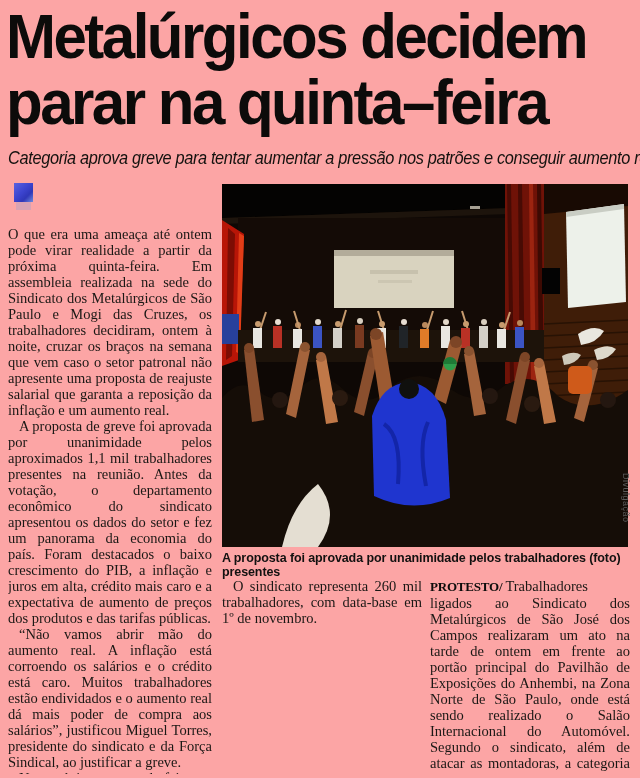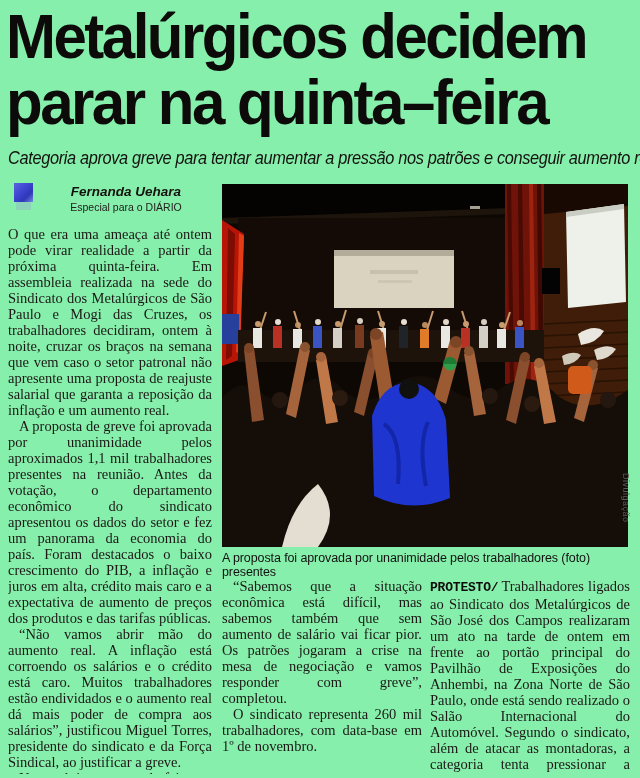--- a/index.html
+++ b/index.html
@@ -1,19 +1,19 @@
 <!DOCTYPE html>
 <html lang="pt"><head>
 <meta charset="utf-8">
 <style>
   html,body{margin:0;padding:0;}
   body{background:#ffffff;}
   .page{
     position:relative;width:640px;height:778px;margin:0;
-    background:#86efac;overflow:hidden;
+    background:#fca5a5;overflow:hidden;
     font-family:"Liberation Serif",serif;color:#171411;
   }
   
   .headline{
     position:absolute;left:6px;top:4px;width:620px;
     font-family:"Liberation Sans",sans-serif;font-weight:700;
     font-size:60px;line-height:63px;letter-spacing:-2.5px;color:#0c0b0a;
     transform:scaleY(1.04);transform-origin:left top;
   }
   .headline .hl-line{white-space:nowrap;}
@@ -45,55 +45,51 @@
   }
   .photo svg{display:block;}
   .photo-credit{
     position:absolute;left:621px;top:473px;height:76px;
     writing-mode:vertical-rl;
     font-family:"Liberation Sans",sans-serif;font-size:9px;color:#5c5c5c;
     letter-spacing:0.5px;
   }
   .caption{
     position:absolute;left:222px;top:551px;width:412px;
-    font-family:"Liberation Sans",sans-serif;font-weight:400;
+    font-family:"Liberation Sans",sans-serif;font-weight:700;
     font-size:12.5px;color:#121110;letter-spacing:-0.1px;
   }
   
   .col{
     position:absolute;
     font-size:14.5px;line-height:16px;text-align:justify;color:#1b1815;
   }
   .col p{margin:0;text-indent:11px;}
   .col p.noindent{text-indent:0;}
   .col-left{left:8px;top:226px;width:204px;height:548px;overflow:hidden;}
   .col-mid{left:222px;top:578px;width:200px;height:196px;overflow:hidden;}
   .col-right{left:430px;top:578px;width:200px;height:196px;overflow:hidden;}
   .protesto{
-    font-family:Liberation Mono, monospace;font-weight:700;
+    font-family:Liberation Serif, serif;font-weight:700;
     font-size:13px;letter-spacing:-0.2px;color:#0d0c0b;margin-right:3px;
   }
 </style>
 </head>
 <body>
 
 <div class="page">
 
   <h1 class="headline" style="margin:0;">
     <div class="hl-line">Metalúrgicos decidem</div>
     <div class="hl-line">parar na quinta–feira</div>
   </h1>
 
   <div class="subhead">Categoria aprova greve para tentar aumentar a pressão nos patrões e conseguir aumento real</div>
 
   <div class="byline-icon"></div>
-  <div class="byline">
-    <div class="byline-name">Fernanda Uehara</div>
-    <div class="byline-credit">Especial para o DIÁRIO</div>
-  </div>
 
   <div class="photo">
     <svg width="406" height="363" viewBox="0 0 406 363" xmlns="http://www.w3.org/2000/svg">
 
       <rect width="406" height="363" fill="#0e0805"></rect>
 
       <path d="M0,0 L406,0 L406,20 L0,34 Z" fill="#040302"></path>
       <path d="M0,34 L406,20 L406,26 L0,40 Z" fill="#1d140c"></path>
       <rect x="248" y="22" width="10" height="3" fill="#cfc8b8" opacity="0.8"></rect>
       <rect x="366" y="6" width="12" height="3" fill="#d8d2c2" opacity="0.8"></rect>
@@ -234,21 +230,20 @@
 
   <div class="col col-left">
     <p class="noindent">O que era uma ameaça até ontem pode virar realidade a partir da próxima quinta-feira. Em assembleia realizada na sede do Sindicato dos Metalúrgicos de São Paulo e Mogi das Cruzes, os trabalhadores decidiram, ontem à noite, cruzar os braços na semana que vem caso o setor patronal não apresente uma proposta de reajuste salarial que garanta a reposição da inflação e um aumento real.</p>
     <p>A proposta de greve foi aprovada por unanimidade pelos aproximados 1,1 mil trabalhadores presentes na reunião. Antes da votação, o departamento econômico do sindicato apresentou os dados do setor e fez um panorama da economia do país. Foram destacados o baixo crescimento do PIB, a inflação e juros em alta, crédito mais caro e a expectativa de aumento de preços dos produtos e das tarifas públicas.</p>
     <p>“Não vamos abrir mão do aumento real. A inflação está corroendo os salários e o crédito está caro. Muitos trabalhadores estão endividados e o aumento real dá mais poder de compra aos salários”, justificou Miguel Torres, presidente do sindicato e da Força Sindical, ao justificar a greve.</p>
     <p>Na próxima segunda-feira o sindicato enviará a notificação da paralisação a partir de quinta-feira às empresas. Será dado um prazo de 72 horas para a abertura de negociação.</p>
 
   </div>
 
   <div class="col col-mid">
-    <p>“Sabemos que a situação econômica está difícil, mas sabemos também que sem aumento de salário vai ficar pior. Os patrões jogaram a crise na mesa de negociação e vamos responder com greve”, completou.</p>
     <p>O sindicato representa 260 mil trabalhadores, com data-base em 1º de novembro.</p>
   </div>
 
   <div class="col col-right">
     <p class="noindent"><span class="protesto">PROTESTO/</span><span>Trabalhadores ligados ao Sindicato dos Metalúrgicos de São José dos Campos realizaram um ato na tarde de ontem em frente ao portão principal do Pavilhão de Exposições do Anhembi, na Zona Norte de São Paulo, onde está sendo realizado o Salão Internacional do Automóvel. Segundo o sindicato, além de atacar as montadoras, a categoria tenta pressionar a presidente Dilma Rousseff a editar uma lei que garanta estabilidade de emprego.</span></p>
   </div>
 
 </div>
 
 </body></html>

